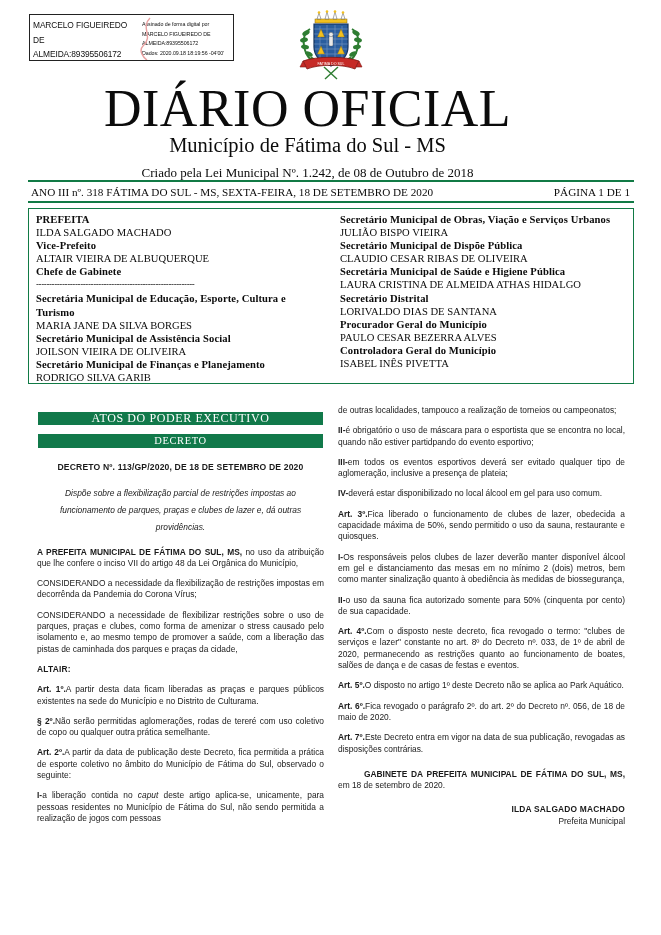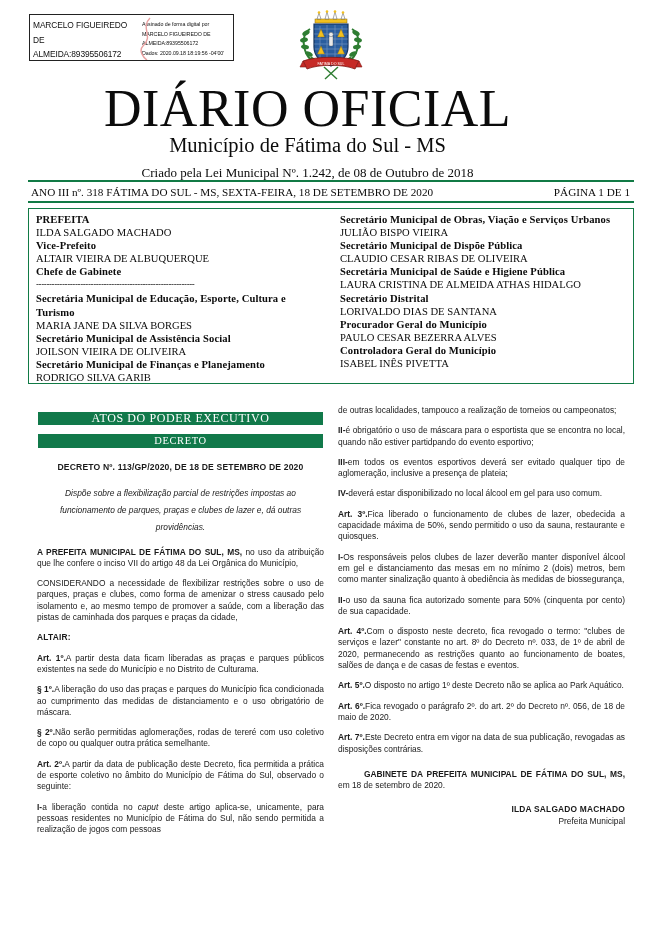--- a/index.html
+++ b/index.html
@@ -365,31 +365,29 @@
   <div class="col col-left">
 
     <div class="decree-head">DECRETO Nº. 113/GP/2020, DE 18 DE SETEMBRO DE 2020</div>
 
     <div class="ementa">Dispõe sobre a flexibilização parcial de restrições impostas ao funcionamento de parques, praças e clubes de lazer e, dá outras providências.</div>
 
     <div class="p">
       <span class="b">A PREFEITA MUNICIPAL DE FÁTIMA DO SUL, MS,</span><span> no uso da atribuição que lhe confere o inciso VII do artigo 48 da Lei Orgânica do Município,</span>
     </div>
 
+    <div class="p">CONSIDERANDO a necessidade da flexibilização de restrições impostas em decorrênda da Pandemia do Corona Vírus;</div>
     <div class="p">CONSIDERANDO a necessidade de flexibilizar restrições sobre o uso de parques, praças e clubes, como forma de amenizar o stress causado pelo isolamento e, ao mesmo tempo de promover a saúde, com a liberação das pistas de caminhada dos parques e praças da cidade,</div>
 
     <div class="decreta">ALTAIR:</div>
 
     <div class="p">
       <span class="b">Art. 1º.</span><span>A partir desta data ficam liberadas as praças e parques públicos existentes na sede do Município e no Distrito de Culturama.</span>
     </div>
 
-    <div class="p">
-      <span class="b">§ 1º.</span><span>A liberação do uso das praças e parques do Município fica condicionada ao cumprimento das medidas de distanciamento e o uso obrigatório de máscara.</span>
-    </div>
 
     <div class="p">
       <span class="b">§ 2º.</span><span>Não serão permitidas aglomerações, rodas de tereré com uso coletivo de copo ou qualquer outra prática semelhante.</span>
     </div>
 
     <div class="p">
       <span class="b">Art. 2º.</span><span>A partir da data de publicação deste Decreto, fica permitida a prática de esporte coletivo no âmbito do Município de Fátima do Sul, observado o seguinte:</span>
     </div>
 
     <div class="p">

